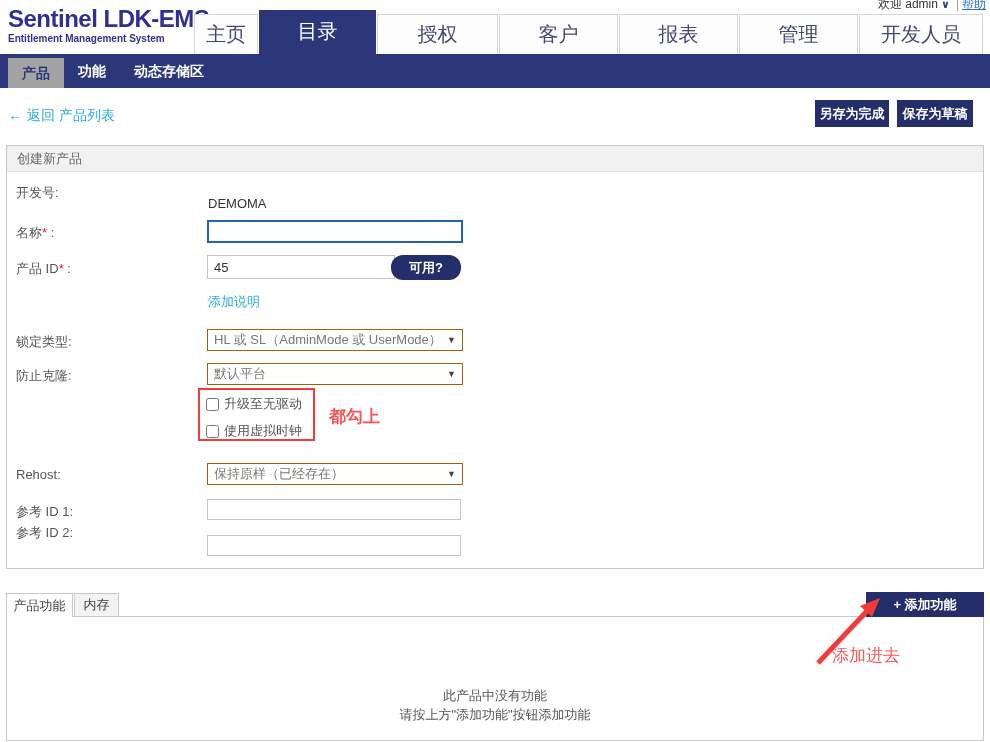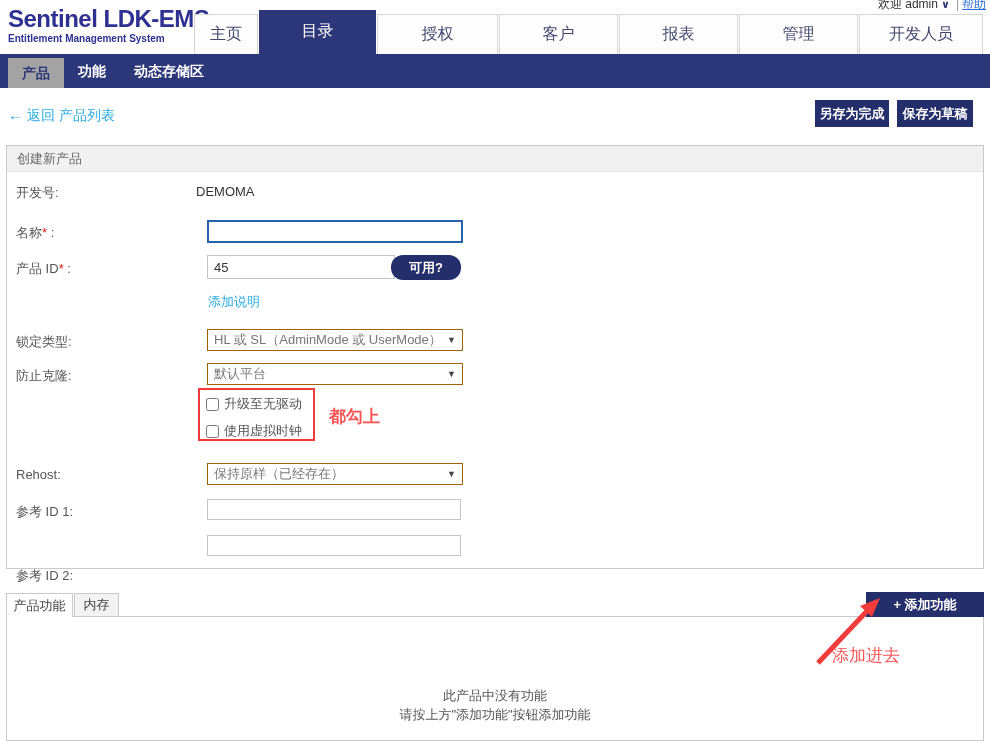--- a/index.html
+++ b/index.html
@@ -12,21 +12,21 @@
   #logo-title { font-size:24px; font-weight:600; color:#2e3192; letter-spacing:-0.5px; line-height:26px; }
   #logo-sub { font-size:10px; font-weight:bold; color:#2e3192; line-height:13px; }
 
   #userbar { position:absolute; top:-4px; right:4px; font-size:12px; color:#333; white-space:nowrap; }
   #userbar .chev { color:#2b3779; font-size:11px; font-weight:bold; margin:0 3px; }
   #userbar .div { color:#999; margin:0 3px; }
   #userbar .help { color:#2a6fd6; text-decoration:underline; cursor:pointer; }
 
   
   .nav-tab { position:absolute; top:14px; height:40px; background:#fdfdfd; border:1px solid #d5d5d5; border-bottom:none;
-             color:#44486e; font-size:16px; text-align:center; line-height:38px; cursor:pointer; }
+             color:#44486e; font-size:20px; text-align:center; line-height:38px; cursor:pointer; }
   .nav-tab.active { top:10px; height:44px; background:#2b3779; border:none; color:#fff; line-height:42px; z-index:2; }
   #tab-home  { left:194px; width:64px; }
   #tab-catalog { left:259px; width:117px; }
   #tab-entitlements { left:377px; width:121px; }
   #tab-customers { left:499px; width:119px; }
   #tab-reports { left:619px; width:119px; }
   #tab-admin { left:739px; width:119px; }
   #tab-developers { left:859px; width:124px; }
 
   
@@ -41,21 +41,21 @@
               text-align:center; line-height:27px; cursor:pointer; }
   #btn-save-complete { left:815px; width:74px; }
   #btn-save-draft { left:897px; width:76px; }
 
   
   #panel-create { position:absolute; left:6px; top:145px; width:978px; height:424px; border:1px solid #c9c9c9; background:#fff; }
   #panel-create-header { height:26px; background:#f1f1f1; border-bottom:1px solid #e3e3e3; color:#666; font-size:13px; line-height:26px; padding-left:10px; }
 
   .flabel { position:absolute; left:16px; font-size:13px; color:#555; }
   .req { color:#e02020; }
-  .fvalue { position:absolute; left:196px; font-size:13px; color:#333; }
+  .fvalue { position:absolute; left:208px; font-size:13px; color:#333;margin-top:12px; }
   .tinput { position:absolute; left:207px; width:256px; height:22px; border:1px solid #c4c4c4; font-size:13px; color:#333; padding:0 6px; font-family:inherit; }
   #input-name { border:2px solid #2563ad; height:23px; }
   #input-product-id { width:188px; height:24px; }
   #btn-check-available { position:absolute; left:391px; top:255px; width:70px; height:25px; background:#232e6b; color:#fff;
               font-size:13px; font-weight:bold; text-align:center; line-height:25px; cursor:pointer;border-radius:12px; }
   .teal-link { position:absolute; color:#29abe2; font-size:13px; cursor:pointer; }
 
   .fselect { position:absolute; left:207px; width:256px; height:22px; border:1px solid #a16207; background:#fff; cursor:pointer; }
   .fselect .sel-text { position:absolute; left:6px; top:0; line-height:20px; font-size:13px; color:#777; white-space:nowrap; }
   .fselect .sel-arrow { position:absolute; right:6px; top:0; line-height:20px; font-size:9px; color:#444; }
@@ -161,21 +161,21 @@
 
   <div class="flabel" style="top:467px">Rehost:</div>
   <div class="fselect" style="top:463px">
     <span class="sel-text">保持原样（已经存在）</span>
     <span class="sel-arrow">▼</span>
   </div>
 
   <div class="flabel" style="top:503px">参考 ID 1:</div>
   <input class="tinput" style="top: 499px; width: 254px; height: 21px;" type="text" value="">
 
-  <div class="flabel" style="top:567px">参考 ID 2:</div>
+  <div class="flabel" style="top:524px">参考 ID 2:</div>
   <input class="tinput" style="top: 535px; width: 254px; height: 21px;" type="text" value="">
 
   <div class="btab" id="btab-features">产品功能</div>
   <div class="btab" id="btab-memory">内存</div>
   <div id="panel-features"></div>
   <div id="btn-add-feature">+ 添加功能</div>
 
   <div class="empty-line" id="empty-1">此产品中没有功能</div>
   <div class="empty-line" id="empty-2">请按上方"添加功能"按钮添加功能</div>
 

